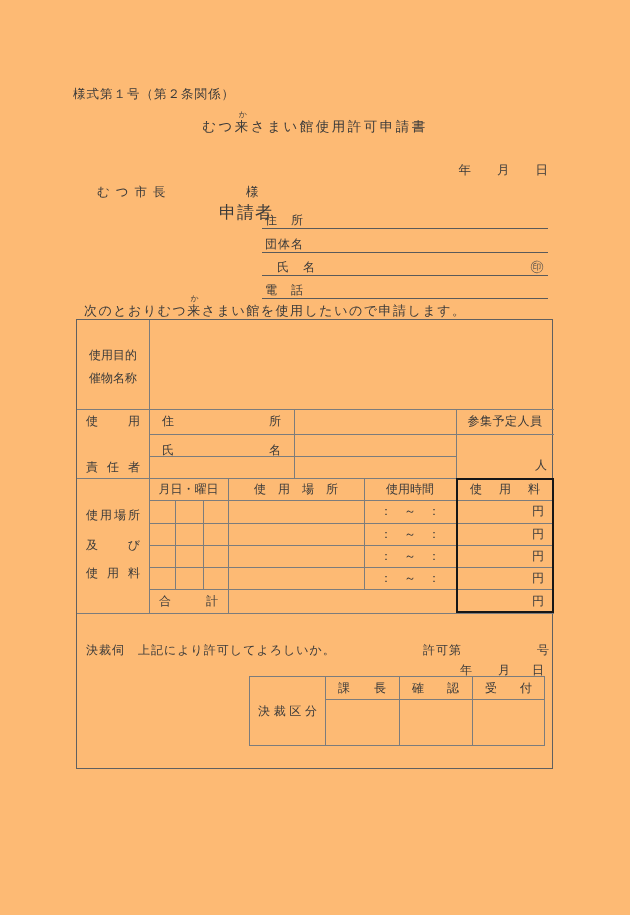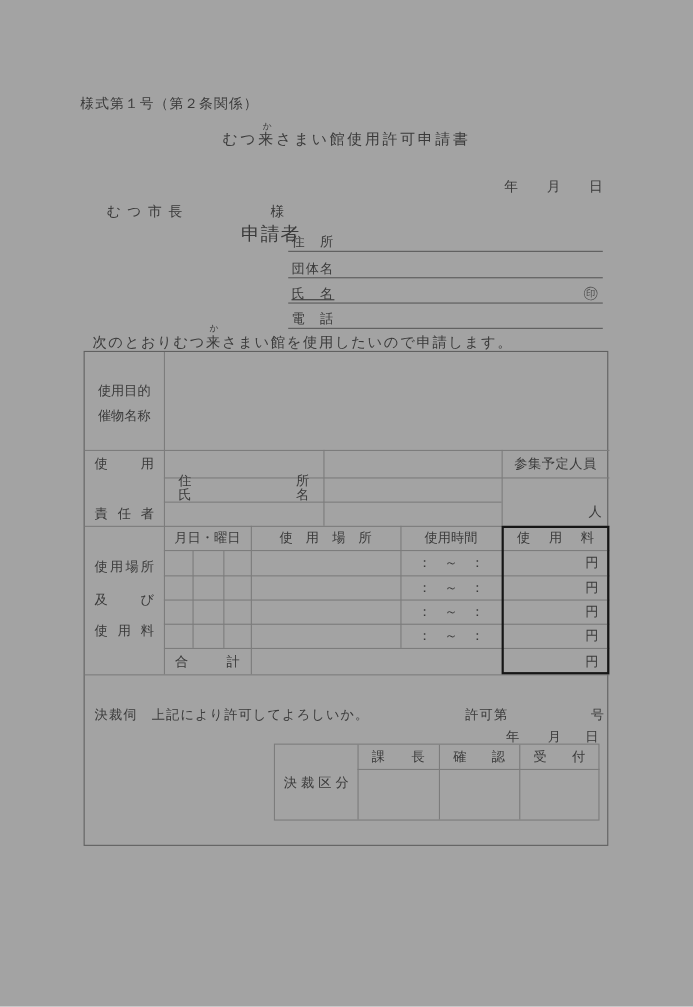--- a/index.html
+++ b/index.html
@@ -1,19 +1,19 @@
 <!DOCTYPE html>
 <html><head>
 <meta charset="utf-8">
 <style>
   * { margin:0; padding:0; box-sizing:border-box; }
   html,body { background:#e8e8e8; }
   .page {
     position:relative; width:630px; height:915px; margin:0 auto;
-    background:#a3a3a3; color:#3a3a3a;
+    background:#fdba74; color:#3a3a3a;
     font-family:"Liberation Serif","DejaVu Serif",serif;
     font-size:12px; overflow:hidden;
   }
   .abs { position:absolute; }
   .vl { position:absolute; width:1px; background:#7c7c7c; }
   .hl { position:absolute; height:1px; background:#7c7c7c; }
   .jst { text-align-last:justify; }
   .ctr { text-align:center; }
   .rt  { text-align:right; }
   .ruby-wrap { position:relative; display:inline-block; }
@@ -39,21 +39,21 @@
   <div class="abs" style="left:246px; top:184px; font-size:12.5px;">様</div>
   <div class="abs" style="left:219px; top:201px; font-size:17px; letter-spacing:1px;">申請者</div>
 
   <div class="underfield" style="left:262px; top:212px; width:286px; height:17px;">
     <span class="abs" style="left:3px; top:0; letter-spacing:1px;">住　所</span>
   </div>
   <div class="underfield" style="left:262px; top:236px; width:286px; height:17px;">
     <span class="abs" style="left:3px; top:0; letter-spacing:1px;">団体名</span>
   </div>
   <div class="underfield" style="left:262px; top:259px; width:286px; height:17px;">
-    <span class="abs" style="left:3px; top:0; letter-spacing:1px;text-decoration:underline;">氏　名</span>
+    <span class="abs" style="left:15px; top:0; letter-spacing:1px;">氏　名</span>
     <span class="abs" style="right:4px; top:-1px; font-size:14px; color:#4a4a4a;">㊞</span>
   </div>
   <div class="underfield" style="left:262px; top:282px; width:286px; height:17px;">
     <span class="abs" style="left:3px; top:0; letter-spacing:1px;">電　話</span>
   </div>
 
   <div class="abs" style="left:84px; top:302px; font-size:13px; letter-spacing:1.5px;"><span>次のとおりむつ</span><span class="ruby-wrap"><span class="furi">か</span><span>来</span></span><span>さまい館を使用したいので申請します。</span></div>
 
   <div class="abs" style="left:76px; top:319px; width:477px; height:450px; border:1px solid #606060;">
 
@@ -76,21 +76,21 @@
     <div class="hl" style="top:269px; left:72px; width:405px;"></div>
     <div class="hl" style="top:293px; left:0;    width:477px;"></div>
 
     <div class="cell ctr" style="left:0; top:26px; width:72px; line-height:18px;">使用目的</div>
     <div class="cell ctr" style="left:0; top:49px; width:72px; line-height:18px;">催物名称</div>
     <div class="cell" style="left:73px; top:1px; width:403px; height:87px;"></div>
 
     <div class="cell jst" style="left:0; top:89px; width:72px; padding:0 9px; line-height:25px;">使用</div>
     <div class="cell jst" style="left:0; top:136px; width:72px; padding:0 9px;">責任者</div>
 
-    <div class="cell jst" style="left:73px; top:89px; width:143px; padding:16px 12px; line-height:25px;">住所</div>
+    <div class="cell jst" style="left:73px; top:89px; width:143px; padding:0 12px; line-height:25px;">住所</div>
     <div class="cell jst" style="left:73px; top:114px; width:143px; padding:5px 12px;text-align:center;">氏名</div>
 
     <div class="cell" style="left:218px; top:89px; width:160px; height:25px;"></div>
     <div class="cell" style="left:218px; top:114px; width:160px; height:22px;"></div>
     <div class="cell" style="left:218px; top:136px; width:160px; height:22px;"></div>
 
     <div class="cell ctr" style="left:379px; top:89px; width:98px; line-height:25px; letter-spacing:0.5px;">参集予定人員</div>
     <div class="cell rt" style="left:379px; top:135px; width:98px; padding-right:7px; line-height:21px;">人</div>
 
     <div class="cell jst" style="left:0; top:186px; width:72px; padding:0 9px; line-height:18px;">使用場所</div>

